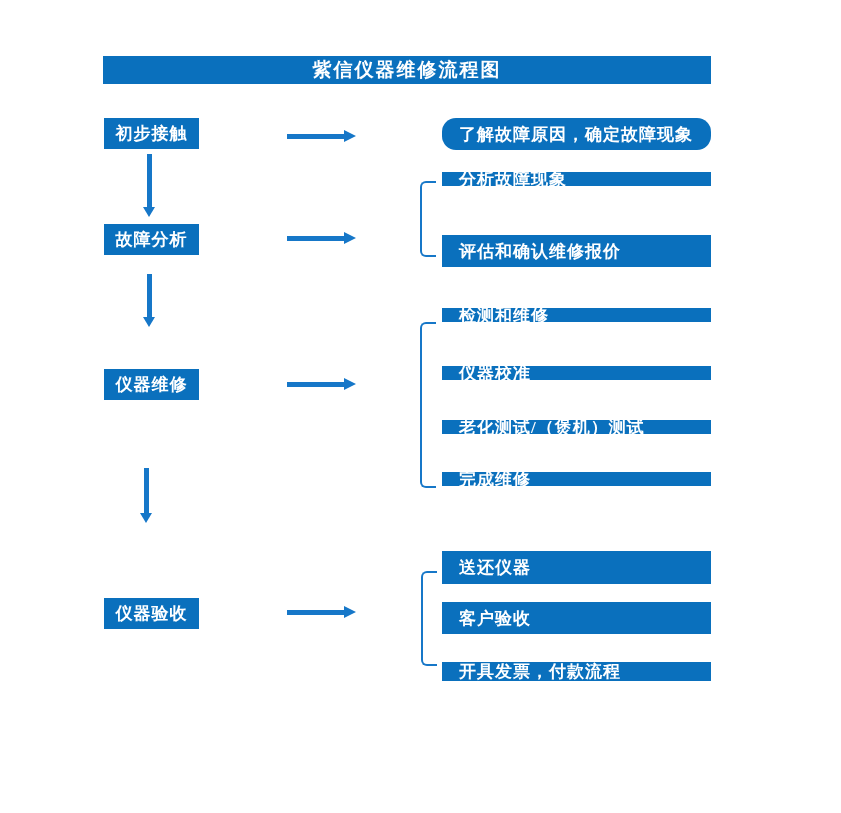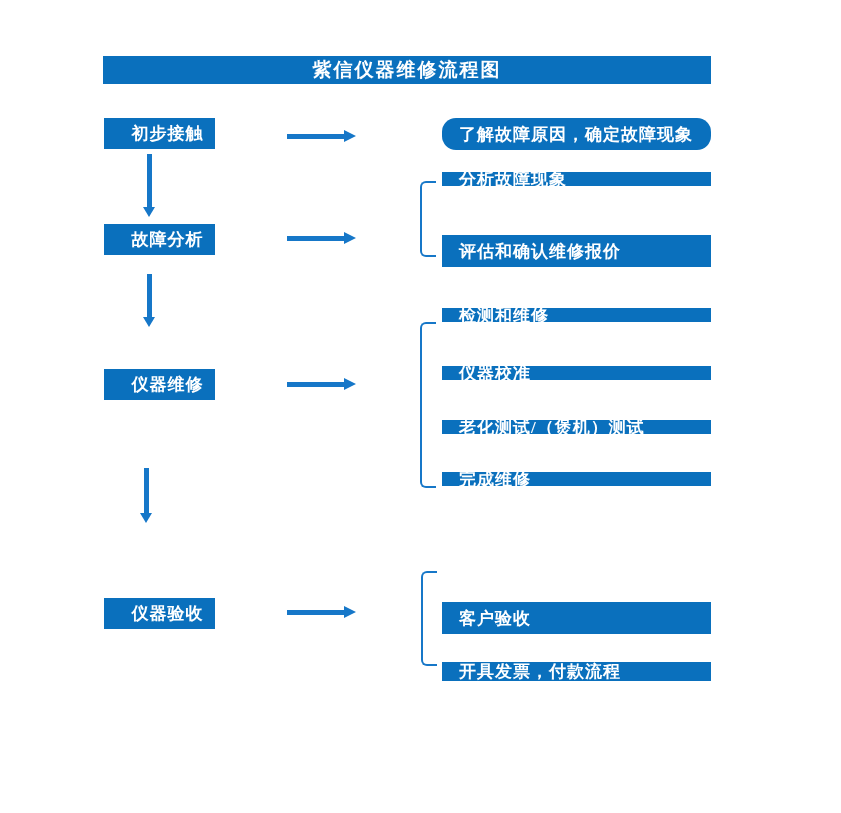--- a/index.html
+++ b/index.html
@@ -19,21 +19,21 @@
   .title-bar{
     position:absolute;left:103px;top:56px;width:608px;height:28px;
     background:var(--box);color:var(--txt);
     font-size:19px;font-weight:bold;letter-spacing:2px;
     display:flex;align-items:center;justify-content:center;
   }
   .stage-box{
     position:absolute;left:104px;width:95px;height:31px;
     background:var(--box);color:var(--txt);
     font-size:17px;font-weight:bold;letter-spacing:1px;
-    display:flex;align-items:center;justify-content:center;padding-left:16px;
+    display:flex;align-items:center;justify-content:center;
   }
   .output-box{
     position:absolute;left:442px;width:269px;height:14px;
     background:var(--box);color:var(--txt);
     font-size:17px;font-weight:bold;letter-spacing:1px;
     display:flex;align-items:center;
     padding-left:17px;box-sizing:border-box;
   }
   .h-arrow{position:absolute;width:69px;height:13px;}
   .h-arrow .shaft{position:absolute;left:0;top:4px;width:57px;height:5px;background:var(--arrow);}
@@ -101,16 +101,17 @@
   <div class="output-box" style="top:118px;height:32px;border-radius:14px;">了解故障原因，确定故障现象</div>
 
   <div class="output-box" style="top:172px;">分析故障现象</div>
   <div class="output-box" style="top:235px;height:32px;">评估和确认维修报价</div>
 
   <div class="output-box" style="top:308px;">检测和维修</div>
   <div class="output-box" style="top:366px;">仪器校准</div>
   <div class="output-box" style="top:420px;">老化测试/（煲机）测试</div>
   <div class="output-box" style="top:472px;">完成维修</div>
 
+  <div class="output-box" style="top:551px;height:33px;">送还仪器</div>
   <div class="output-box" style="top:602px;height:32px;">客户验收</div>
   <div class="output-box" style="top:650px;height:19px;margin-top:12px;">开具发票，付款流程</div>
 
 </div>
 
 </body></html>

